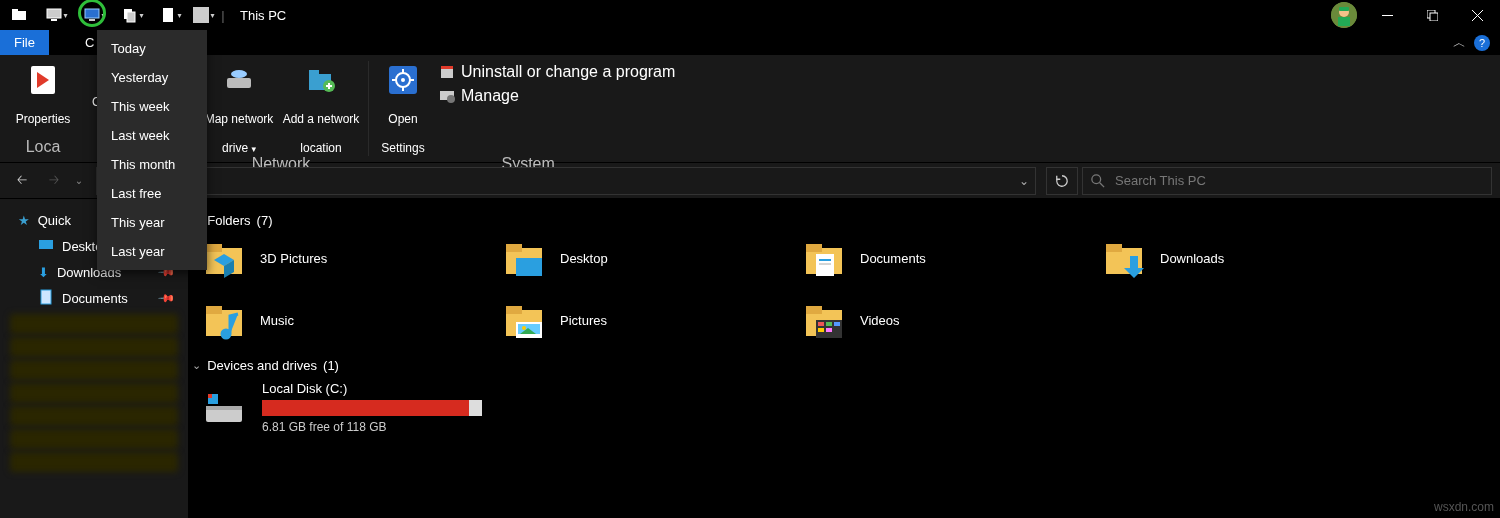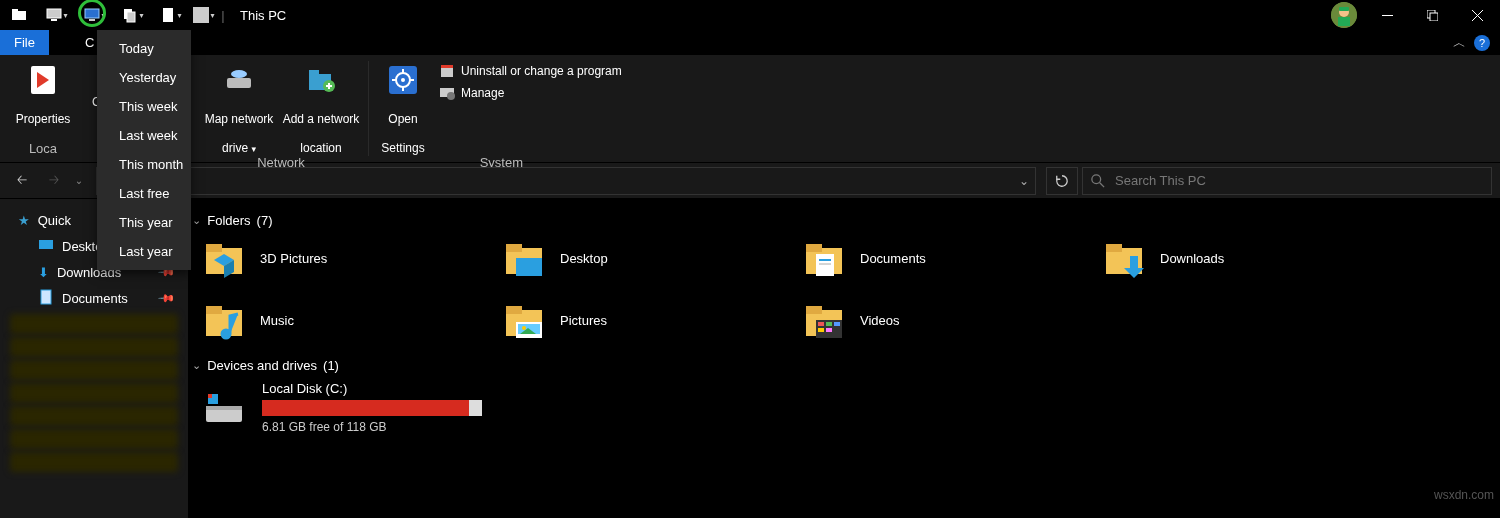--- a/index.html
+++ b/index.html
@@ -16,26 +16,26 @@
   .avatar svg { width:26px; height:26px;}
   .circle-highlight{ position:absolute; border:3px solid #2fbf3a; border-radius:50%; pointer-events:none;}
   .tabs { height:25px; background:#000; display:flex; align-items:stretch; }
   .tab { padding:0 14px; display:flex; align-items:center; font-size:13px; }
   .tab.file { background:#1a6fd8; color:#fff;}
   .ribbon-collapse { margin-left:auto; display:flex; align-items:center; gap:8px; padding-right:10px;}
   .help-badge{ width:16px; height:16px; border-radius:50%; background:#1a6fd8; color:#fff; font-size:11px; display:flex; align-items:center; justify-content:center;}
   .ribbon { height:108px; background:#191919; display:flex; border-bottom:1px solid #000;}
   .rgrp { display:flex; flex-direction:column; align-items:center; padding:4px 6px 2px 6px; }
   .rgrp-sep { width:1px; background:#2a2a2a; margin:6px 0;}
-  .rgrp-label { font-size:13px; color:#bbb; margin-top:auto; padding-bottom:4px;}
+  .rgrp-label { font-size:16px; color:#bbb; margin-top:auto; padding-bottom:4px;}
   .rgrp-items { display:flex; gap:2px; }
   .rbtn-lg { width:70px; display:flex; flex-direction:column; align-items:center; text-align:center; font-size:12px; gap:15px; padding-top:4px;}
   .rbtn-lg .ricon { width:34px; height:34px; display:flex; align-items:center; justify-content:center; }
   .rlist { display:flex; flex-direction:column; gap:2px; padding-top:2px;}
-  .rlist-item { display:flex; align-items:center; gap:6px; font-size:12px; padding:2px 6px;}
+  .rlist-item { display:flex; align-items:center; gap:6px; font-size:16px; padding:2px 6px;}
   .rlist-item .sicon{ width:16px; height:16px; display:flex; align-items:center; justify-content:center;}
   .navbar { height:36px; background:#191919; display:flex; align-items:center; gap:4px; padding:0 8px; border-bottom:1px solid #000;}
   .nav-arrow { width:28px; height:28px; display:flex; align-items:center; justify-content:center; color:#ccc;}
   .addr { flex:1; height:28px; background:#191919; border:1px solid #333; display:flex; align-items:center; padding:0 6px; gap:6px; margin:0 6px;}
   .addr-icon { width:16px; height:16px;}
   .addr .crumb { display:flex; align-items:center; gap:4px; font-size:13px;}
   .addr .chev { font-size:10px; color:#aaa;}
   .addr-spacer{ flex:1;}
   .refresh { width:32px; height:28px; border:1px solid #333; display:flex; align-items:center; justify-content:center;}
   .search { width:410px; height:28px; border:1px solid #333; display:flex; align-items:center; gap:10px; padding:0 8px; color:#777;}
@@ -48,22 +48,22 @@
   .content { flex:1; background:#000; padding:10px 4px; overflow:hidden; }
   .section-header { display:flex; align-items:center; gap:6px; font-size:13px; margin:4px 0 8px 0;}
   .folders-grid { display:grid; grid-template-columns:repeat(4, 300px); row-gap:18px; margin-left:10px; margin-bottom:16px;}
   .folder { display:flex; align-items:center; gap:14px;}
   .ficon { width:44px; height:44px; display:flex; align-items:center; justify-content:center;}
   .drive-row { display:flex; align-items:center; gap:16px; margin-left:10px; margin-top:6px;}
   .drive-icon { width:44px; height:44px;}
   .drive-info { display:flex; flex-direction:column; gap:4px;}
   .bar { width:220px; height:16px; background:#ddd; position:relative;}
   .bar-fill { position:absolute; left:0; top:0; bottom:0; background:#d62b1f;}
-  .watermark { position:absolute; right:6px; bottom:16px; color:#555; font-size:12px;}
-  .dropdown { position:absolute; background:#2b2b2b; width:94px; padding:4px 8px; box-shadow:0 4px 10px rgba(0,0,0,.6); z-index:50;}
+  .watermark { position:absolute; right:6px; bottom:4px; color:#555; font-size:12px;}
+  .dropdown { position:absolute; background:#2b2b2b; width:110px; padding:4px 0; box-shadow:0 4px 10px rgba(0,0,0,.6); z-index:50;}
   .dropdown .ditem { padding:7px 14px; font-size:13px; white-space:nowrap;}
   .green-pill { position:absolute; border:3px solid #2fbf3a; border-radius:14px; pointer-events:none;}
 </style>
 </head>
 <body>
 
 <div class="titlebar">
   <div class="qat">
     <div class="qat-btn">
       <svg viewBox="0 0 16 16">

